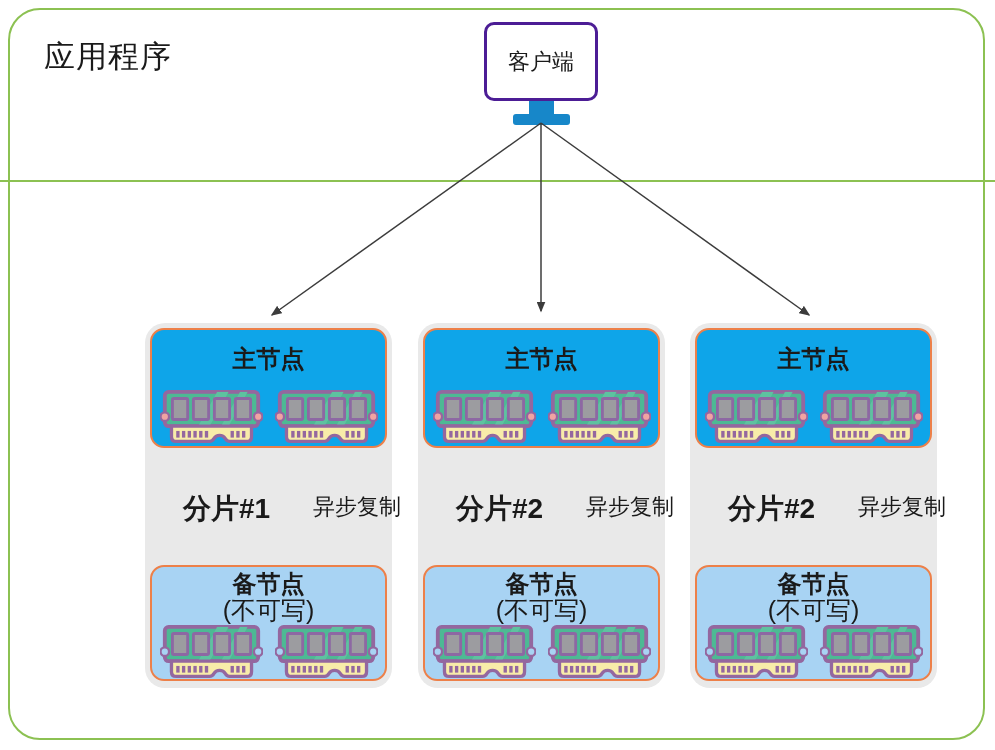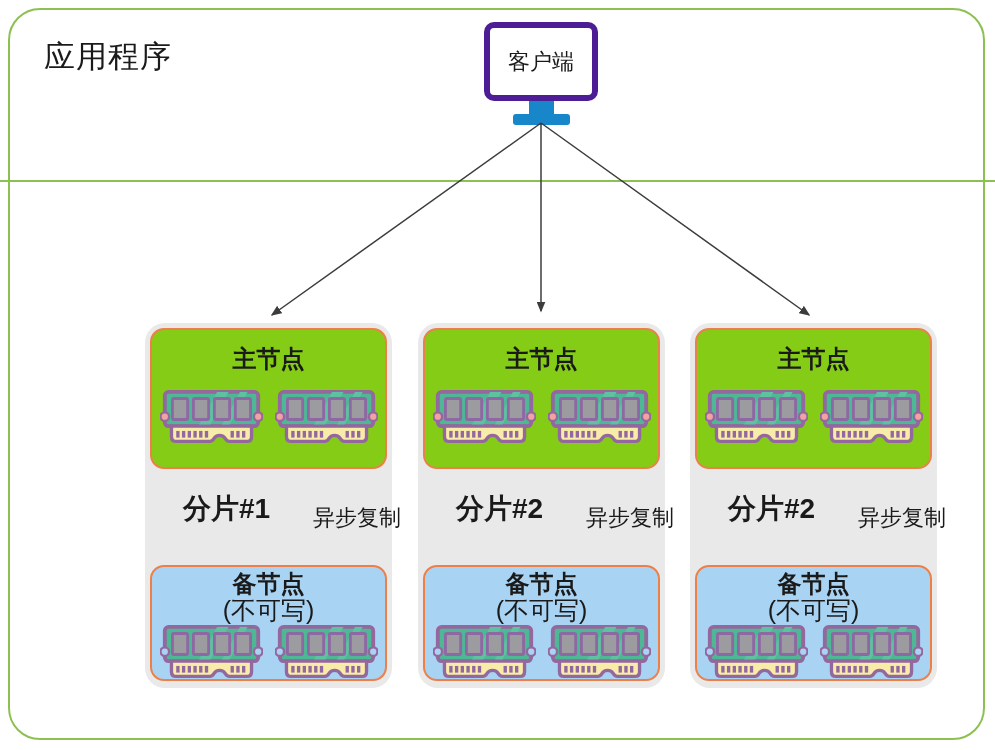--- a/index.html
+++ b/index.html
@@ -18,55 +18,55 @@
     position:absolute; left:0; top:180px; width:995px; height:2px; background:#8CC152;
   }
   .section-label { position:absolute; left:44px; font-size:31px; letter-spacing:1px; }
   .section-label.app { top:36px; }
   .section-label.cluster { top:213px; }
 
   
   .client { position:absolute; left:484px; top:22px; width:114px; }
   .monitor-screen {
     box-sizing:border-box; width:114px; height:79px; background:#ffffff;
-    border:6px solid #4c1d95; border-radius:10px;
+    border:3px solid #4c1d95; border-radius:10px;
     display:flex; align-items:center; justify-content:center; font-size:22px;
   }
   .monitor-neck { width:25px; height:13px; background:#1787C9; margin:0 auto; }
   .monitor-base { width:57px; height:11px; background:#1787C9; border-radius:3px; margin:0 auto; }
 
   
   .overlay { position:absolute; left:0; top:0; width:995px; height:750px; pointer-events:none; }
 
   
   .shard {
     position:absolute; top:323px; width:247px; height:365px;
     background:#E9E9E9; border-radius:20px;
   }
   .shard.s1 { left:145px; } .shard.s2 { left:418px; } .shard.s3 { left:690px; }
   .node {
     position:absolute; left:5px; right:5px; box-sizing:border-box;
     border:2px solid #ED8049; border-radius:14px; text-align:center;
   }
-  .master { top:5px; height:141px; background:#84cc16; --node-bg:#F1A3A2; }
+  .master { top:5px; height:120px; background:#0ea5e9; --node-bg:#F1A3A2; }
   .replica { bottom:7px; height:116px; background:#A8D3F3; --node-bg:#A8D3F3; }
   .node-title { font-size:24px; font-weight:bold; }
   .master .node-title { margin-top:13px; }
   .replica .node-title { margin-top:3px; line-height:28px; }
   .node-subtitle { font-size:25px; line-height:24px; }
   .chips { display:flex; justify-content:center; gap:12px; }
   .master .chips { margin-top:14px; }
   .replica .chips { margin-top:2px; }
   .chip { width:103px; height:61px; display:block; }
   .shard-name {
     position:absolute; top:167px; left:0; width:163px; text-align:center;
     font-size:28px; font-weight:bold;
   }
   .repl-label {
-    position:absolute; top:180px; left:168px; font-size:22px; white-space:nowrap;
+    position:absolute; top:169px; left:168px; font-size:22px; white-space:nowrap;
   }
   .hidden-defs { position:absolute; width:0; height:0; overflow:hidden; }
 </style>
 </head>
 <body>
 
 <svg class="hidden-defs" aria-hidden="true">
   <defs>
     <clipPath id="ram-body-clip">
         <rect x="3" y="3" width="98" height="36" rx="4"></rect>

